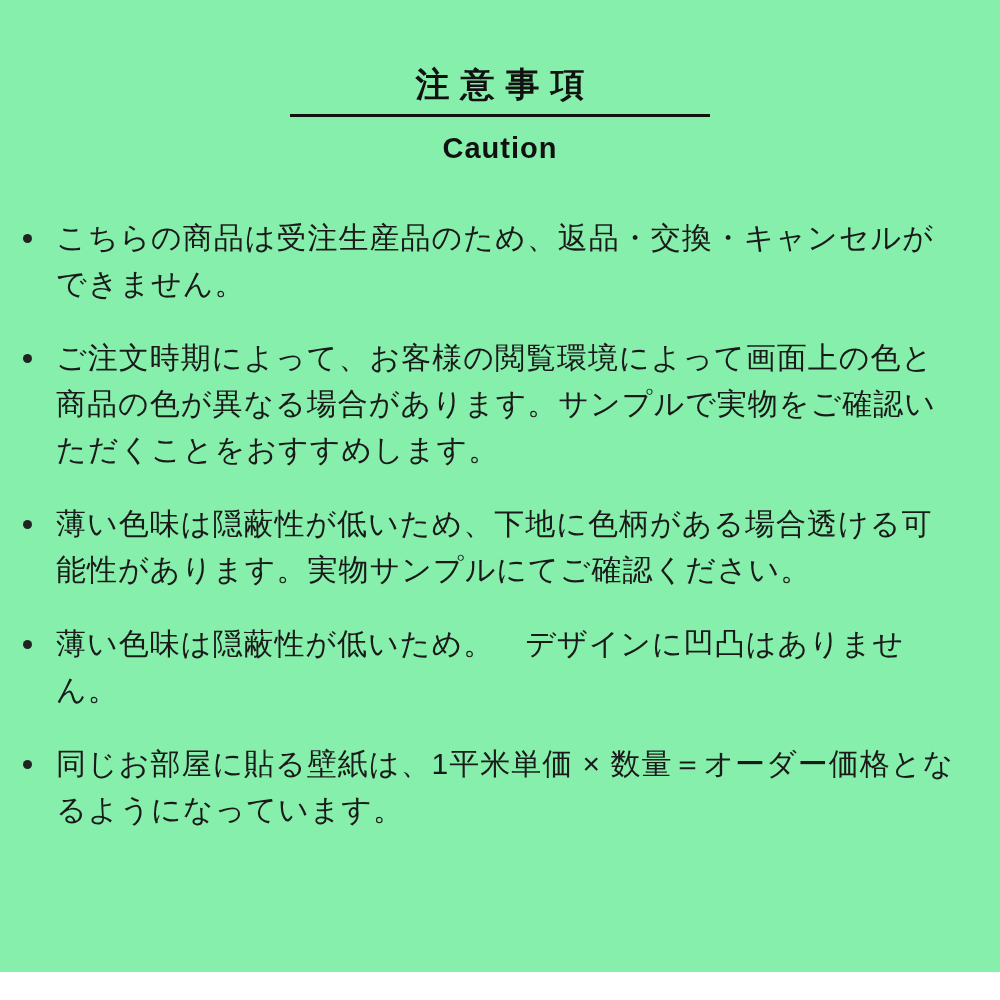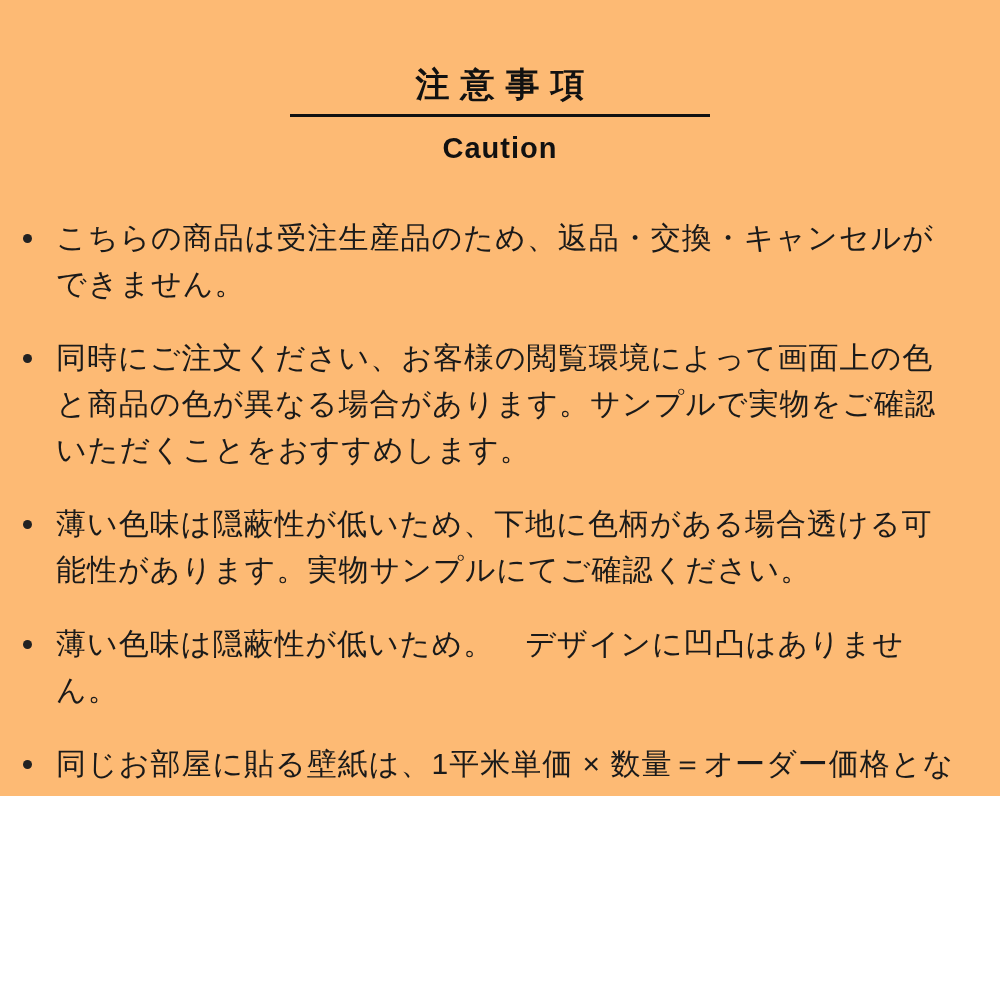--- a/index.html
+++ b/index.html
@@ -3,22 +3,22 @@
 <meta charset="utf-8">
 <style>
   html, body {
     margin: 0;
     padding: 0;
     background: #ffffff;
   }
   .page {
     position: relative;
     width: 1000px;
-    height: 796px;
-    background: #fdba74;
+    height: 972px;
+    background: #86efac;
     overflow: hidden;
     color: #1a1a1a;
     font-family: "Liberation Sans", "DejaVu Sans", sans-serif;
   }
   .header {
     text-align: center;
   }
   .title-ja {
     margin: 66px 0 0 0;
     font-size: 34px;
@@ -91,21 +91,21 @@
     <li class="caution-item">
       <span class="bullet-col">
           <span class="bullet-dot"></span>
         </span>
       <span class="item-text">こちらの商品は受注生産品のため、返品・交換・キャンセルができません。</span>
     </li>
     <li class="caution-item">
       <span class="bullet-col">
           <span class="bullet-dot"></span>
         </span>
-      <span class="item-text">同時にご注文ください、お客様の閲覧環境によって画面上の色と商品の色が異なる場合があります。サンプルで実物をご確認いただくことをおすすめします。</span>
+      <span class="item-text">ご注文時期によって、お客様の閲覧環境によって画面上の色と商品の色が異なる場合があります。サンプルで実物をご確認いただくことをおすすめします。</span>
     </li>
     <li class="caution-item">
       <span class="bullet-col">
           <span class="bullet-dot"></span>
         </span>
       <span class="item-text">薄い色味は隠蔽性が低いため、下地に色柄がある場合透ける可能性があります。実物サンプルにてご確認ください。</span>
     </li>
     <li class="caution-item">
       <span class="bullet-col">
           <span class="bullet-dot"></span>

